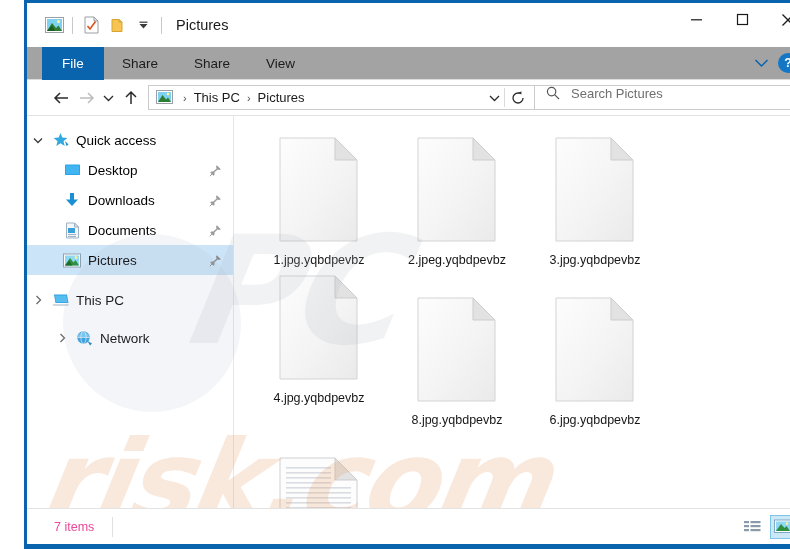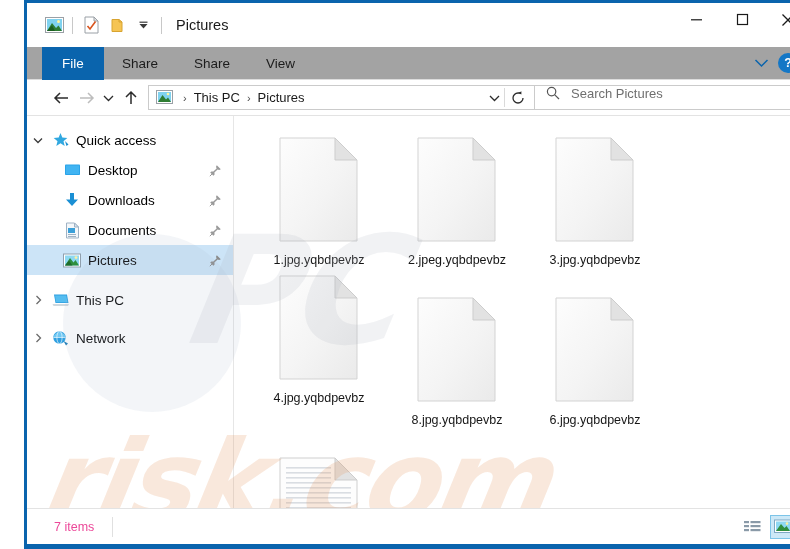--- a/index.html
+++ b/index.html
@@ -493,21 +493,21 @@
         <div class="nav-ico">
           <svg width="19" height="15" viewBox="0 0 19 15">
             <path d="M3 1.5 H16 L17.5 10 H4.5 Z" fill="#2e9fe0"></path>
             <path d="M4 2.4 H15.3 L16.4 9.2 H5 Z" fill="#55bdf0"></path>
             <path d="M1.5 11 H18 L17 13 H2.5 Z" fill="#cfd8de"></path>
           </svg>
         </div>
         <div class="nav-label">This PC</div>
       </div>
 
-      <div class="nav-item" style="margin-top:8px;">
+      <div class="nav-item" style="margin-top:8px;padding-left:24px;">
         <div class="nav-exp">
           <svg width="7" height="10" viewBox="0 0 7 10">
                 <path d="M1.5 1 L5.5 5 L1.5 9" fill="none" stroke="#6a6a6a" stroke-width="1.3"></path>
               </svg>
         </div>
         <div class="nav-ico">
           <svg width="18" height="16" viewBox="0 0 18 16">
             <circle cx="8.5" cy="7.5" r="6.2" fill="#2e9fe0"></circle>
             <path d="M2.4 7.5 A6.2 6.2 0 0 1 14.7 7.5" fill="#6fc7f2"></path>
             <ellipse cx="8.5" cy="7.5" rx="2.6" ry="6.2" fill="none" stroke="#ffffff" stroke-width="0.8" opacity="0.75"></ellipse>

